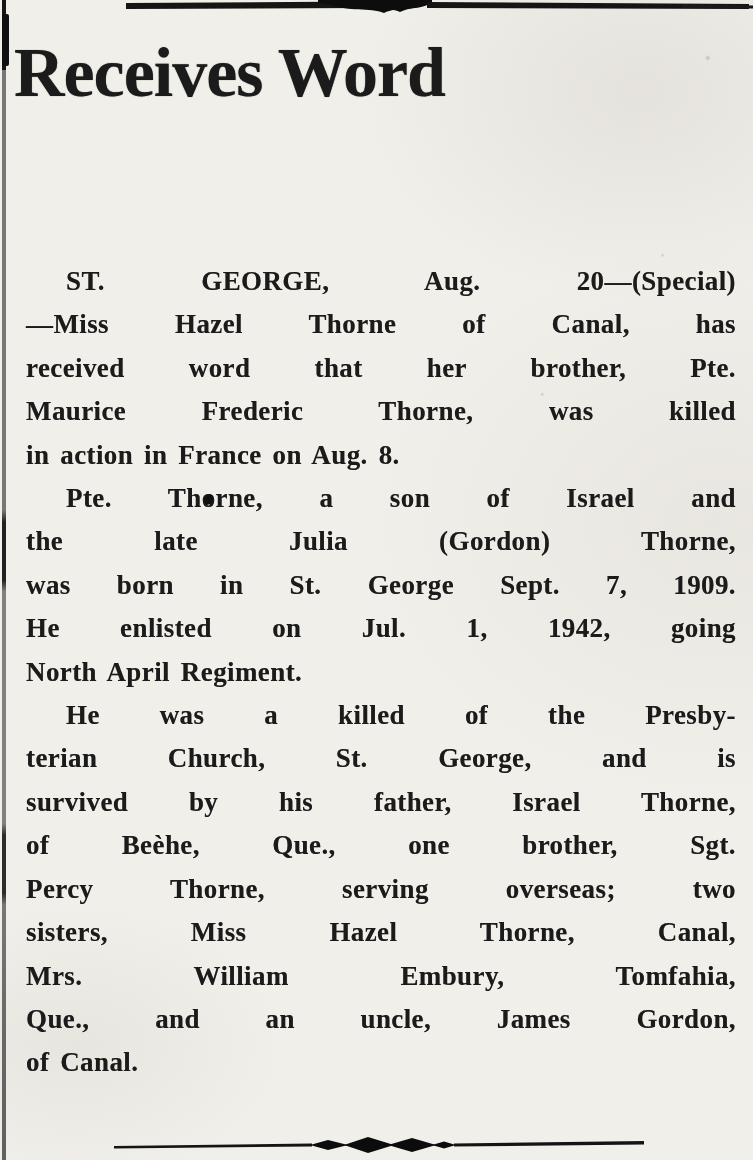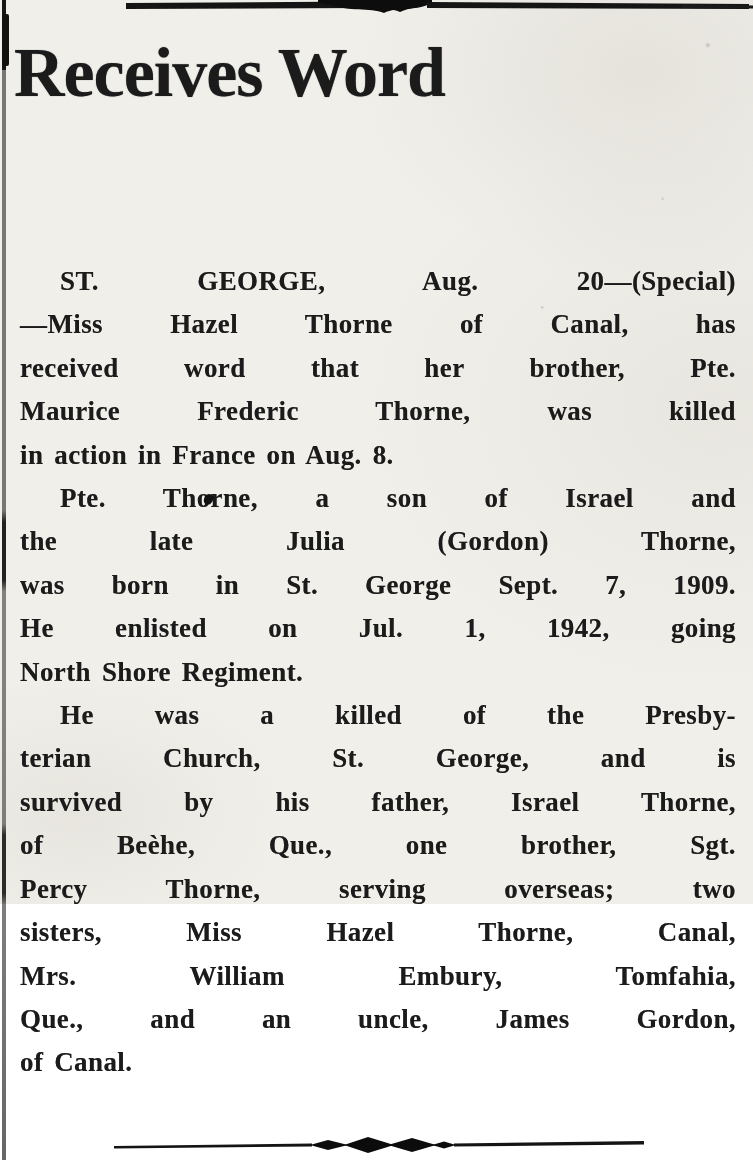--- a/index.html
+++ b/index.html
@@ -3,21 +3,21 @@
 <meta charset="utf-8">
 <style>
   html, body { margin: 0; padding: 0; }
   body {
     width: 753px; height: 1160px;
     font-family: "Liberation Serif", serif;
     overflow: hidden;
   }
   .page {
     position: relative;
-    width: 753px; height: 904px;
+    width: 753px; height: 1160px;
     background-color: #f1efe9;
     background-image:
       radial-gradient(ellipse 400px 300px at 85% 8%, rgba(120,115,105,0.10), transparent 70%),
       radial-gradient(ellipse 500px 400px at 95% 45%, rgba(120,115,105,0.07), transparent 70%),
       radial-gradient(ellipse 300px 200px at 10% 90%, rgba(120,115,105,0.08), transparent 70%),
       radial-gradient(circle 2px at 72% 34%, rgba(60,55,50,0.25), transparent 100%),
       radial-gradient(circle 2px at 88% 22%, rgba(60,55,50,0.2), transparent 100%),
       radial-gradient(circle 3px at 94% 5%, rgba(60,55,50,0.25), transparent 100%);
     color: #1b1b1b;
   }
@@ -44,21 +44,21 @@
     font-weight: 700; font-size: 70px; line-height: 114px;
     letter-spacing: -1px; white-space: nowrap;
     text-shadow: 0 0 1px rgba(0,0,0,0.55);
   }
   .article {
     position: absolute; left: 20px; top: 260px; width: 716px;
     font-weight: 700; font-size: 27px; line-height: 43.4px;
     letter-spacing: 0.4px; word-spacing: 0.14em;
     text-shadow: 0 0 0.6px rgba(0,0,0,0.4);
   }
-  .body-line { text-align: justify; text-align-last: justify; }
+  .body-line { text-align: justify; text-align-last: justify; margin-left: 6px; }
   .body-line.indent { text-indent: 40px; }
   .body-line.last { text-align-last: left; }
   .ink-speck {
     position: absolute; background: #111; border-radius: 50% 40% 55% 45%;
   }
   svg { display: block; }
 </style>
 </head>
 <body>
 
@@ -87,21 +87,21 @@
       <div class="body-line">—Miss Hazel Thorne of Canal, has</div>
       <div class="body-line">received word that her brother, Pte.</div>
       <div class="body-line">Maurice Frederic Thorne, was killed</div>
       <div class="body-line last">in action in France on Aug. 8.</div>
     </div>
     <div>
       <div class="body-line indent">Pte. Thorne, a son of Israel and</div>
       <div class="body-line">the late Julia (Gordon) Thorne,</div>
       <div class="body-line">was born in St. George Sept. 7, 1909.</div>
       <div class="body-line">He enlisted on Jul. 1, 1942, going</div>
-      <div class="body-line last">North Shore Regiment.</div>
+      <div class="body-line last">North April Regiment.</div>
     </div>
     <div>
       <div class="body-line indent">He was a killed of the Presby-</div>
       <div class="body-line">terian Church, St. George, and is</div>
       <div class="body-line">survived by his father, Israel Thorne,</div>
       <div class="body-line">of Beèhe, Que., one brother, Sgt.</div>
       <div class="body-line">Percy Thorne, serving overseas; two</div>
       <div class="body-line">sisters, Miss Hazel Thorne, Canal,</div>
       <div class="body-line">Mrs. William Embury, Tomfahia,</div>
       <div class="body-line">Que., and an uncle, James Gordon,</div>

